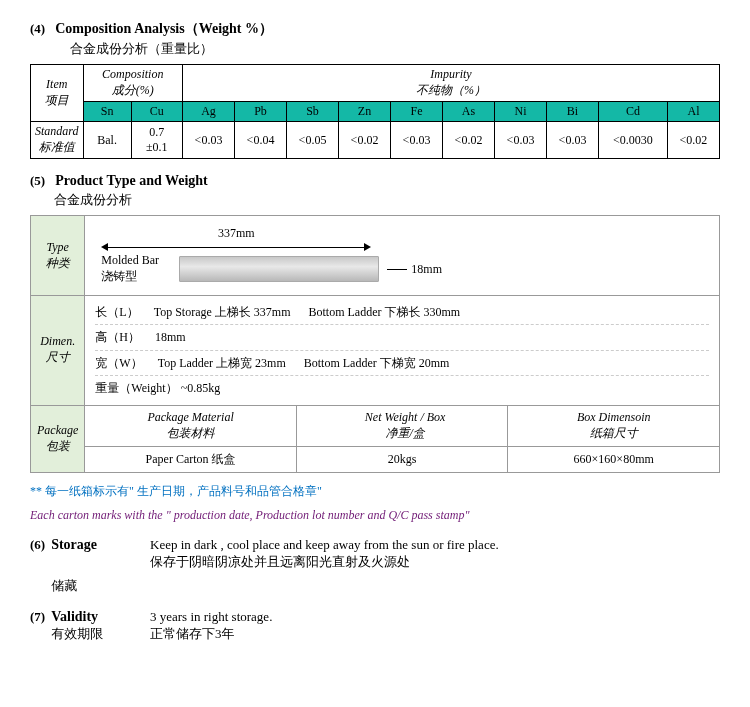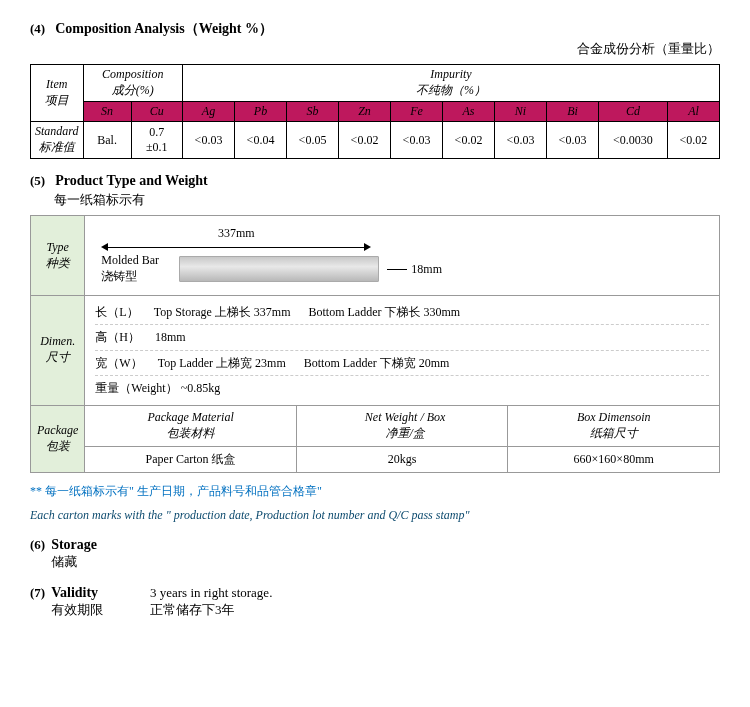--- a/index.html
+++ b/index.html
@@ -26,22 +26,21 @@
     .comp-table td, .comp-table th {
       border: 1px solid #000;
       text-align: center;
       padding: 2px 4px;
     }
     .comp-table .header-item {
       font-style: italic;
       background: #fff;
     }
     .comp-table .sn-cu-row td {
-      background: #be185d;
-      font-style: italic;
+      background: #14b8a6;
     }
     .comp-table .impurity-header {
       font-style: italic;
     }
     .comp-table .standard-row td {
       vertical-align: middle;
     }
     .italic { font-style: italic; }
     .bold { font-weight: bold; }
 
@@ -81,21 +80,21 @@
     .package-data-row td {
       text-align: center;
       border: 1px solid #999;
     }
 
     .note-text {
       font-size: 12px;
       margin: 8px 0 4px 0;
     }
     .note-chinese { color: #0070c0; }
-    .note-english { color: #0c4a6e; font-style: italic; }
+    .note-english { color: #701a75; font-style: italic; }
 
     .storage-section, .validity-section {
       display: flex;
       margin-top: 14px;
       font-size: 13px;
     }
     .section-label {
       width: 120px;
       flex-shrink: 0;
     }
@@ -162,21 +161,21 @@
     }
   </style>
 </head>
 <body>
 
 <div>
   <div style="display:flex; align-items:baseline; gap:6px; margin-bottom:2px;">
     <span class="section-number">(4)</span>
     <span class="bold" style="font-size:14px;">Composition Analysis（Weight %）</span>
   </div>
-  <div style="margin-left:30px; margin-bottom:6px;text-align:right;">
+  <div style="margin-left:40px; margin-bottom:6px;">
     <span style="font-size:13px;">合金成份分析（重量比）</span>
   </div>
 
   <table class="comp-table">
     <thead>
       <tr>
         <td rowspan="2" class="header-item" style="width:52px;">
           <div>Item</div>
           <div>项目</div>
         </td>
@@ -226,21 +225,21 @@
     </tbody>
   </table>
 </div>
 
 <div>
   <div style="display:flex; align-items:baseline; gap:6px; margin-bottom:2px;">
     <span class="section-number bold">(5)</span>
     <span class="bold" style="font-size:14px;">Product Type and Weight</span>
   </div>
   <div style="margin-left:24px; margin-bottom:6px;">
-    <span>每一纸箱标示有</span>
+    <span>合金成份分析</span>
   </div>
 
   <table class="product-table">
     <tbody>
 
       <tr>
         <td class="label-cell" style="width:60px;">
           <div class="italic">Type</div>
           <div>种类</div>
         </td>
@@ -332,23 +331,27 @@
     <span class="note-english">Each carton marks with the " production date, Production lot number and Q/C pass stamp"</span>
   </div>
 </div>
 
 <div class="storage-section">
   <div class="section-label">
     <div style="display:flex; gap:6px;">
       <span class="bold">(6)</span>
       <div>
         <div class="bold" style="font-size:14px;">Storage</div>
-        <div style="font-size:13px;">储藏</div>
+        <div style="font-size:13px;margin-top:24px;">储藏</div>
       </div>
     </div>
+  </div>
+  <div class="section-content">
+    <div class="en">Keep in dark , cool place and keep away from the sun or fire place.</div>
+    <div class="zh">保存于阴暗阴凉处并且远离阳光直射及火源处</div>
   </div>
 </div>
 
 <div class="validity-section">
   <div class="section-label">
     <div style="display:flex; gap:6px;">
       <span class="bold">(7)</span>
       <div>
         <div class="bold" style="font-size:14px;">Validity</div>
         <div style="font-size:13px;">有效期限</div>

